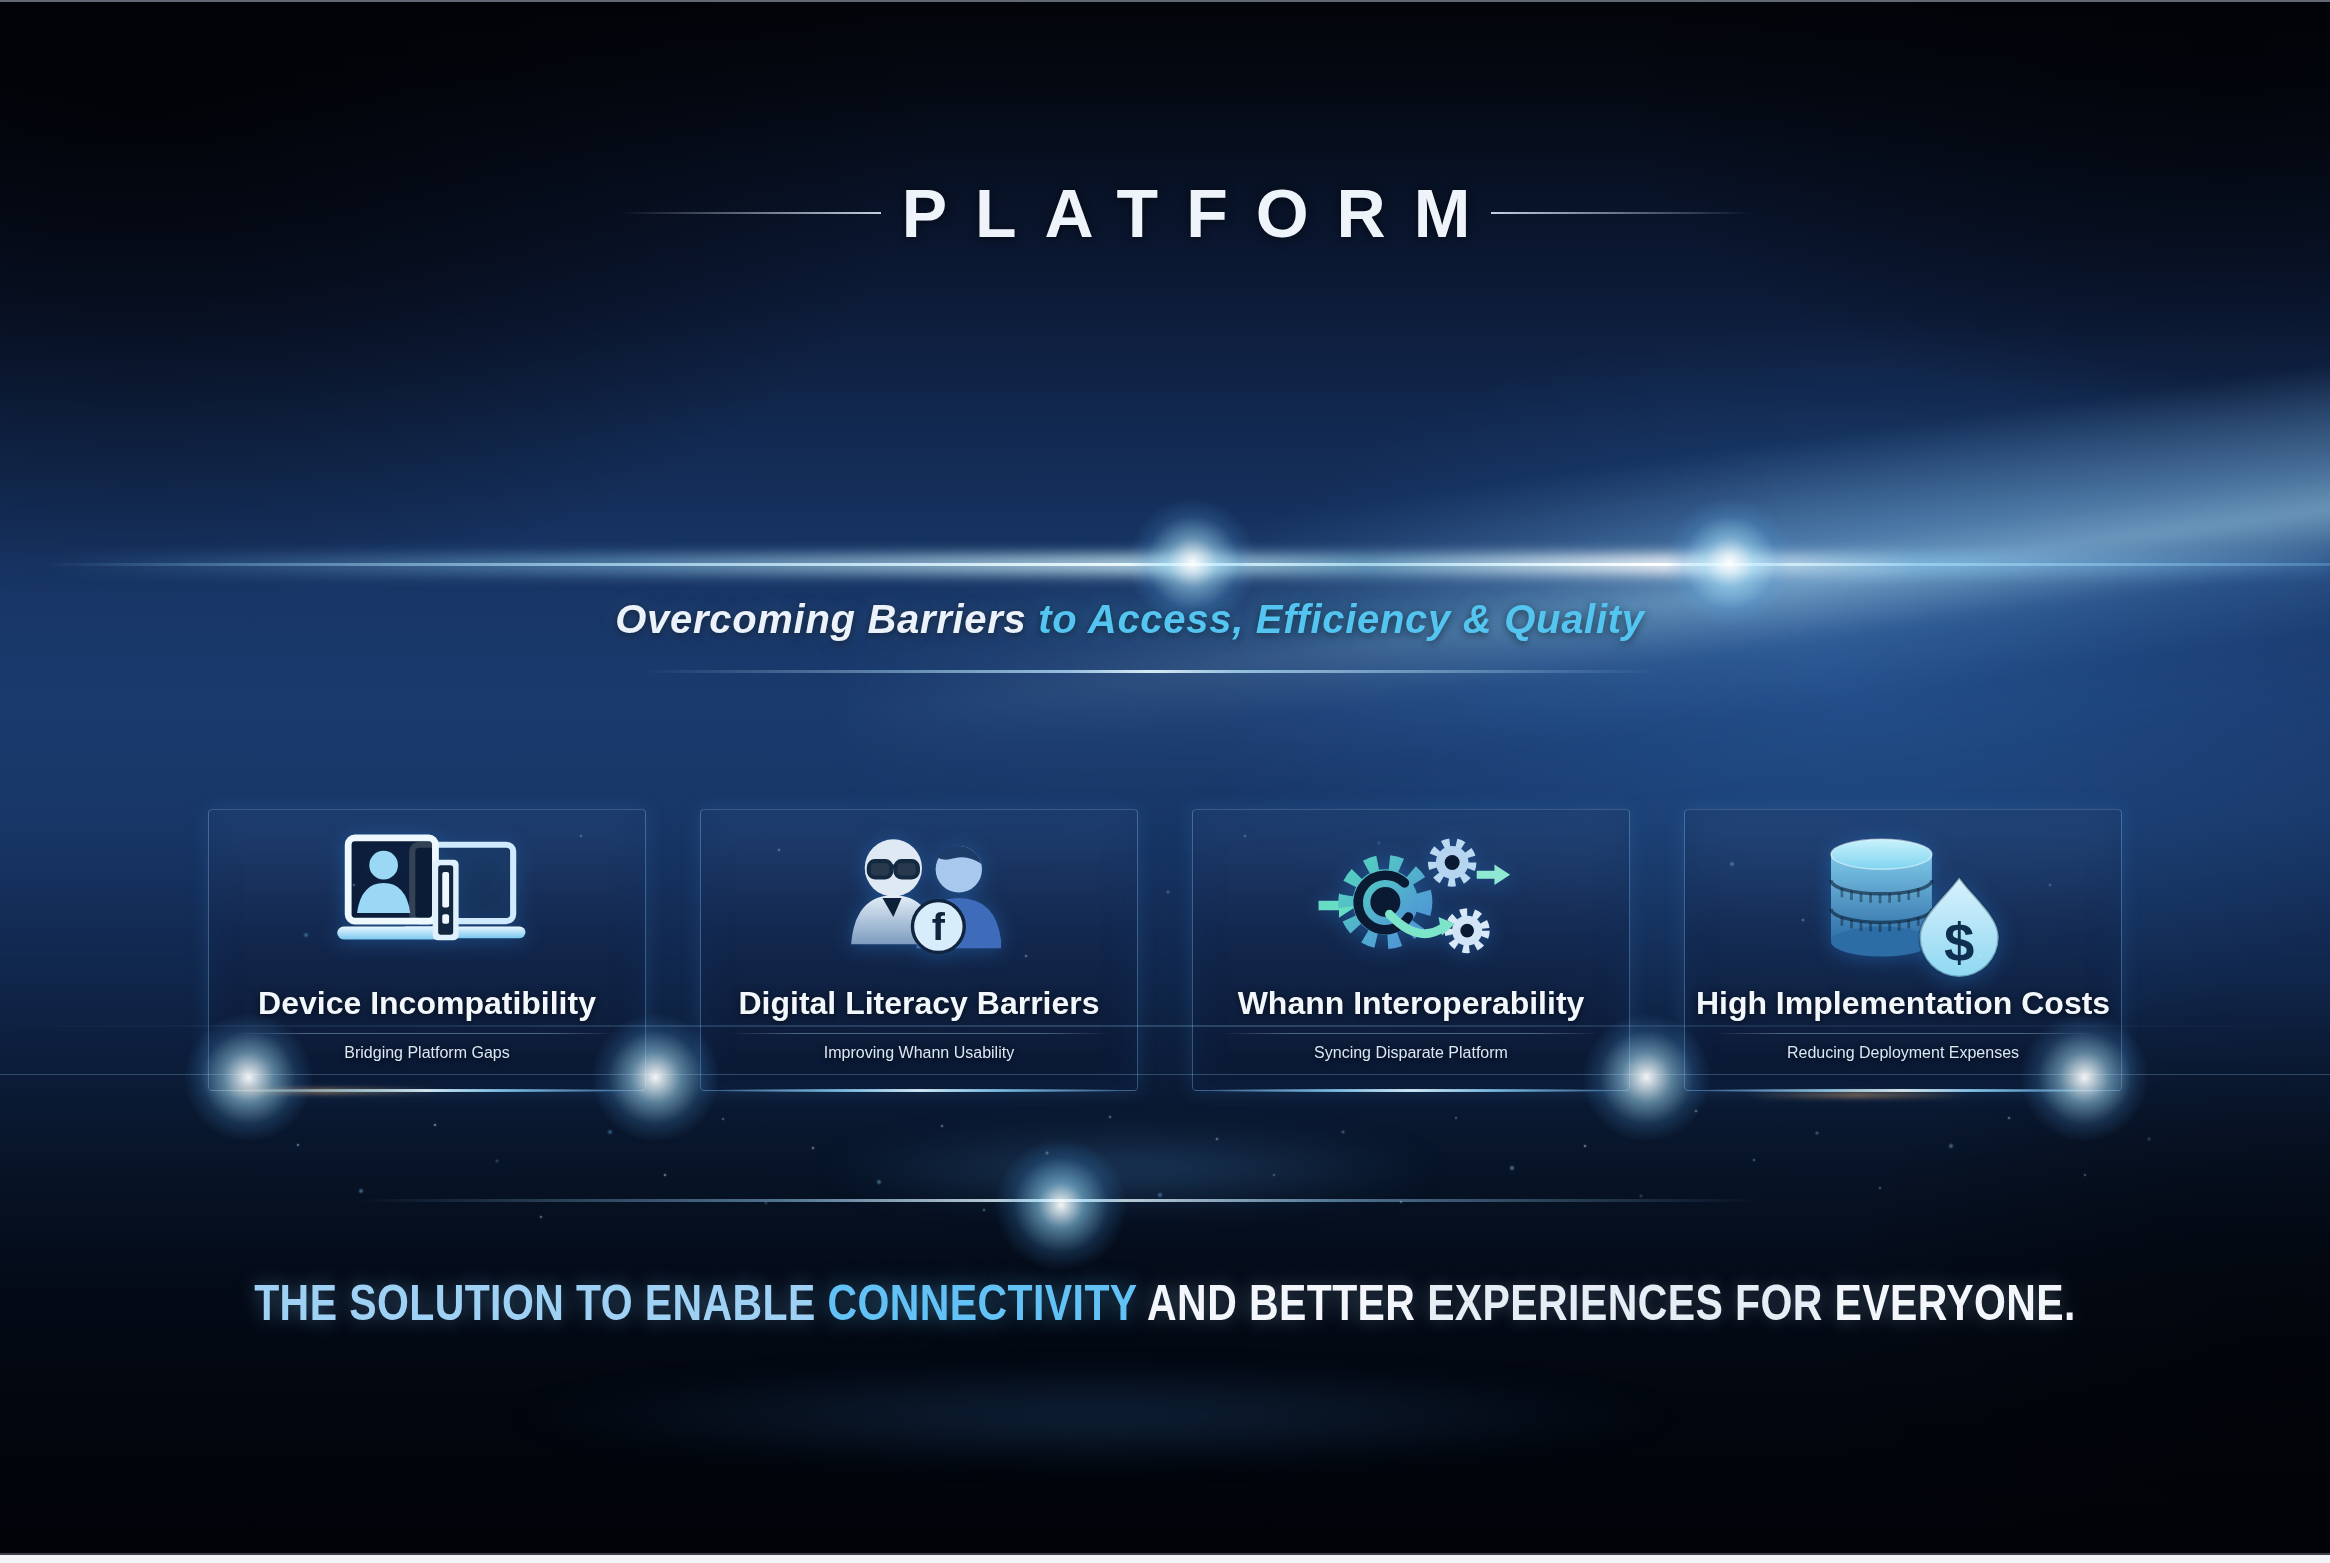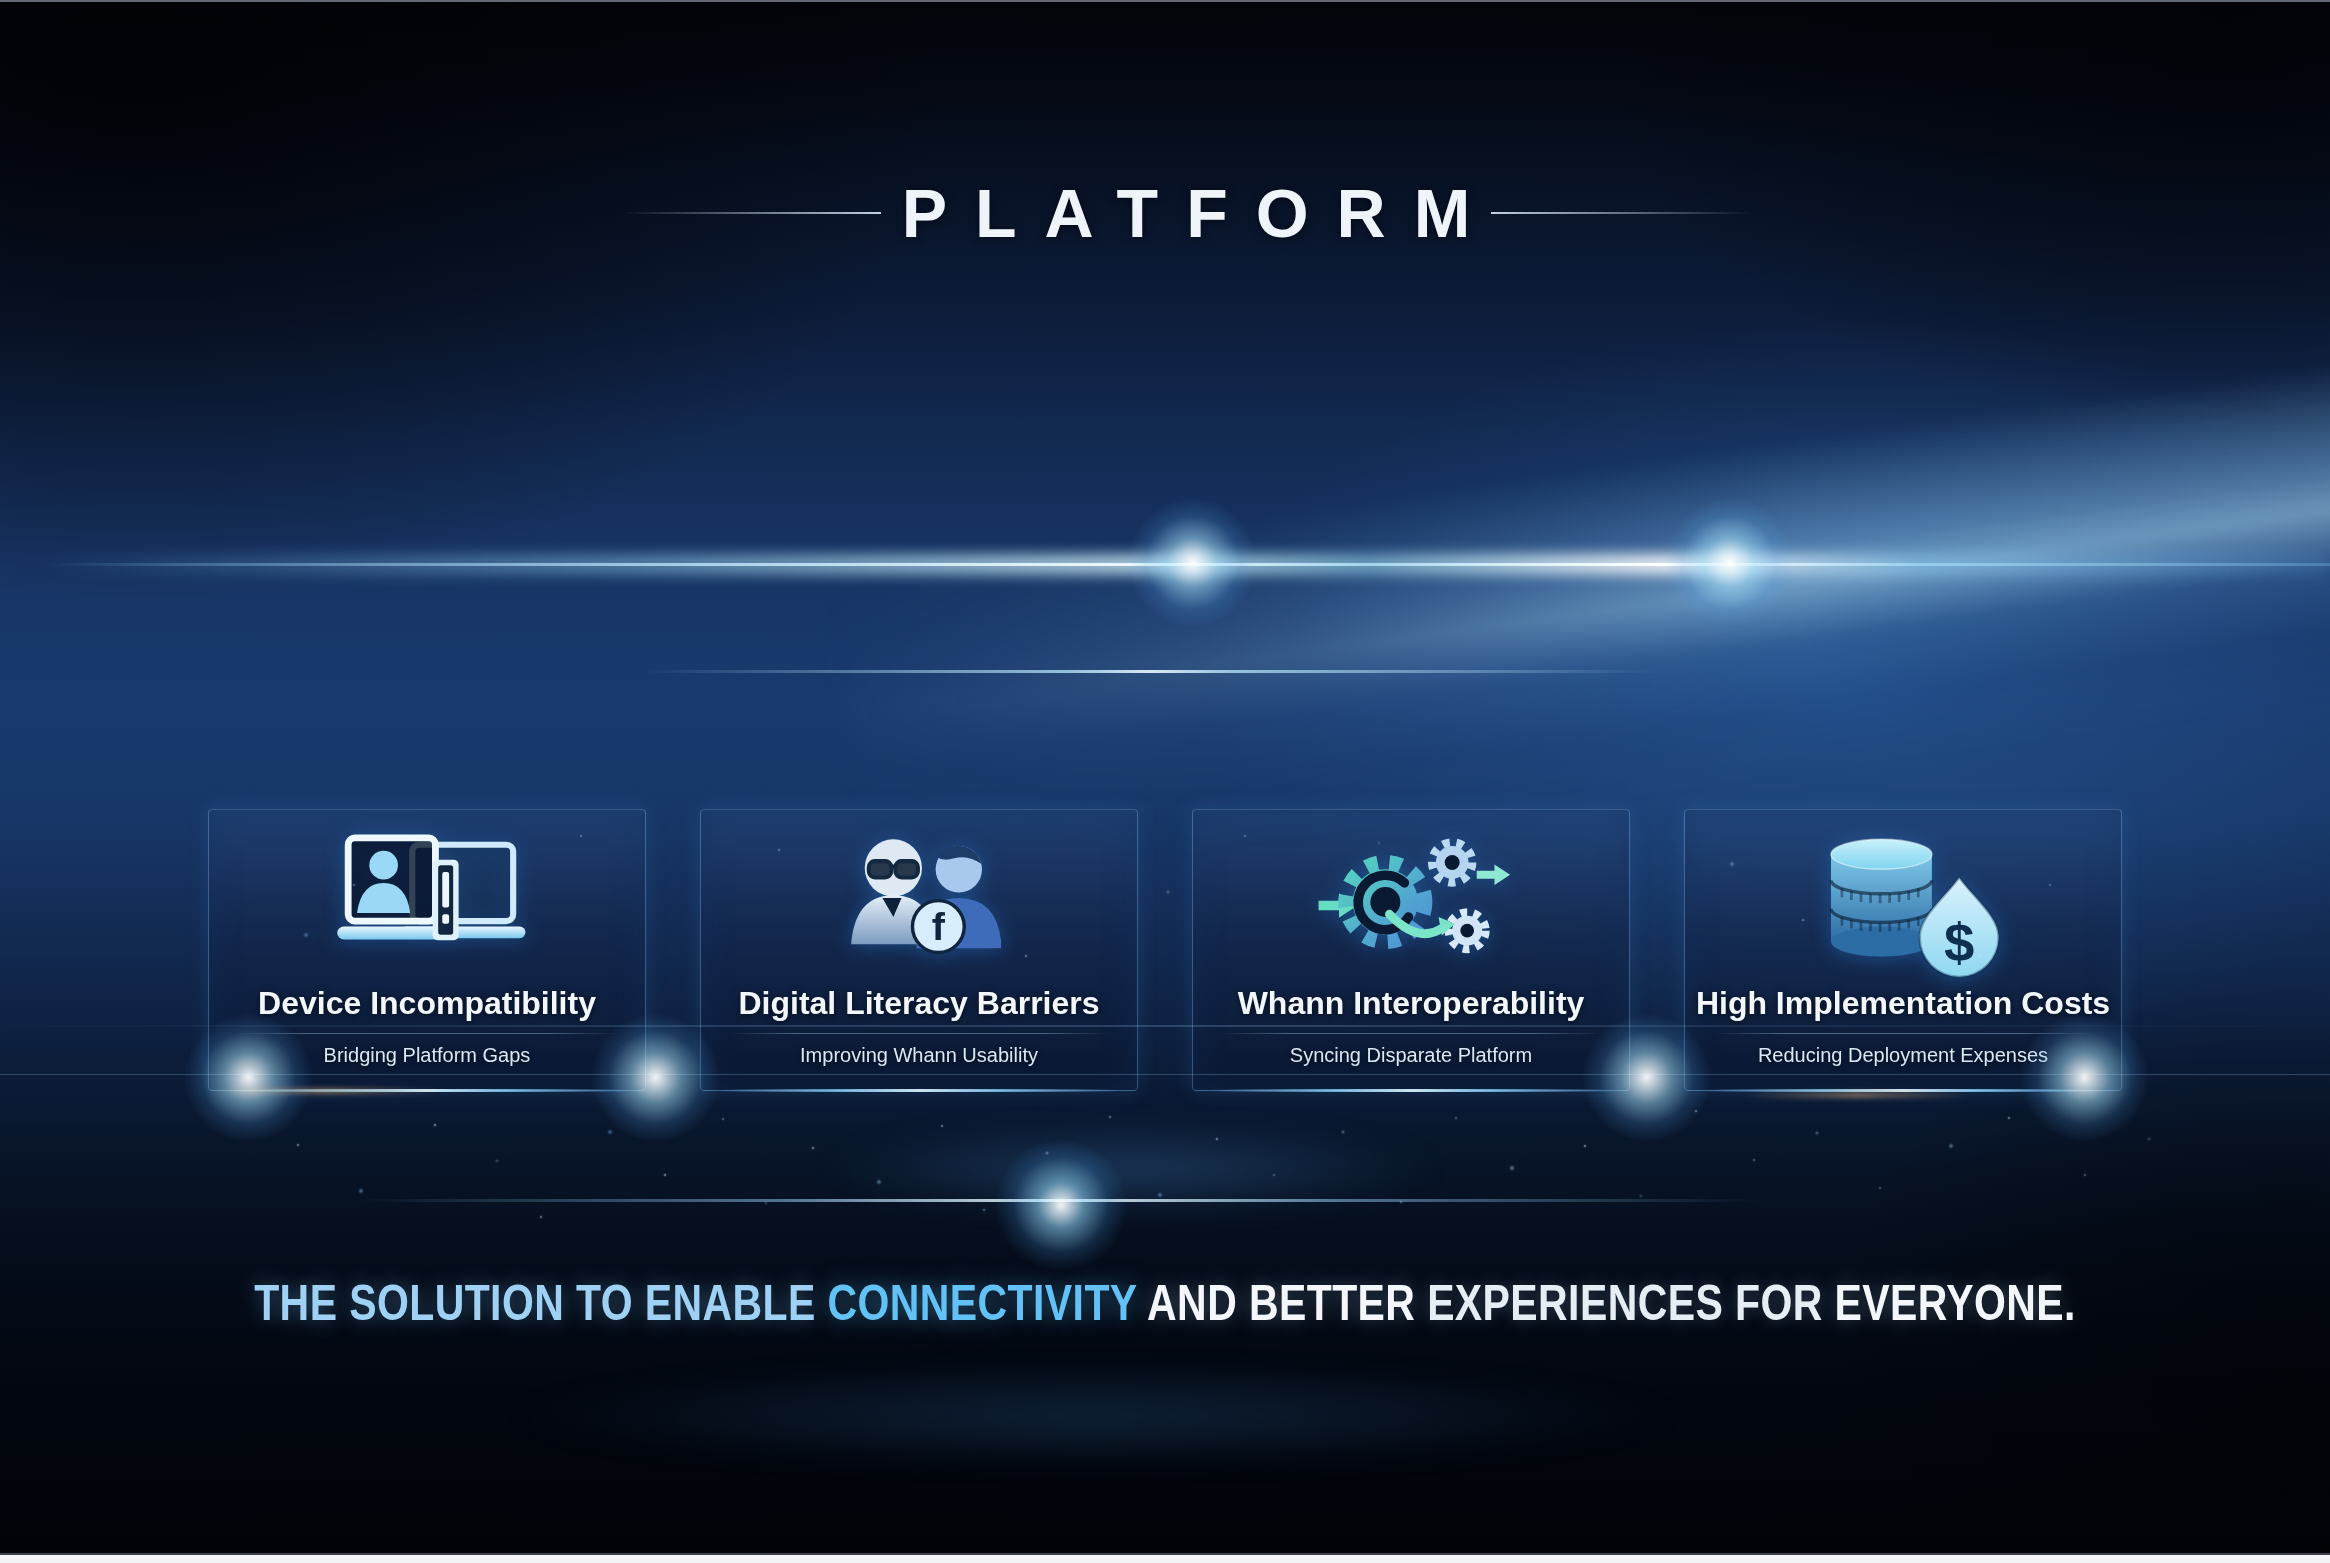--- a/index.html
+++ b/index.html
@@ -72,21 +72,21 @@
   .card{position:relative;width:438px;height:282px;box-sizing:border-box;border-radius:4.2px;
       padding:0 15.5px;display:flex;flex-direction:column;align-items:center;
       background:linear-gradient(180deg,rgba(44,76,128,.42) 0%,rgba(20,38,74,.55) 45%,rgba(10,22,46,.62) 100%);
       border:1.4px solid rgba(132,182,232,.38);
       box-shadow:0 0 20px rgba(60,130,200,.22), inset 0 0 32px rgba(18,48,96,.45);}
   .icon-wrap{height:161px;margin-top:11.3px;display:flex;align-items:center;justify-content:center;}
   .icon-wrap svg{height:150px;width:auto;filter:drop-shadow(0 2.8px 10px rgba(40,120,200,.45));}
   .card-title{margin-top:4.2px;font-size:32px;font-weight:700;color:#f2f7fc;line-height:1.1;
       text-align:center;text-shadow:0 1.4px 7px rgba(0,0,0,.65);white-space:nowrap;}
   .card-divider{margin-top:11.3px;width:94%;height:1.4px;background:linear-gradient(90deg,transparent,rgba(172,208,242,.4) 18%,rgba(172,208,242,.4) 82%,transparent);}
-  .card-sub{margin-top:9.2px;font-size:20px;font-weight:400;color:#dae7f4;text-align:center;
+  .card-sub{margin-top:9.2px;font-size:16px;font-weight:400;color:#dae7f4;text-align:center;
       text-shadow:0 1.4px 5.6px rgba(0,0,0,.6);white-space:nowrap;}
   .card-bottom-glint{position:absolute;left:4%;bottom:-2.1px;width:92%;height:2.8px;
       background:linear-gradient(90deg,transparent,rgba(140,215,255,.75) 30%,rgba(220,245,255,.9) 50%,rgba(140,215,255,.75) 70%,transparent);
       filter:blur(0.7px);}
 
   
   .line-mid{position:absolute;left:0;right:0;top:1025px;height:2.1px;opacity:.55;
       background:linear-gradient(90deg,rgba(120,180,235,0),rgba(130,195,240,.35) 30%,rgba(150,210,248,.4) 55%,rgba(120,180,235,.12) 85%,transparent);}
   .flare-cards{position:absolute;left:0;right:0;top:1058px;height:42px;pointer-events:none;}
   .flare-cards .thin{position:absolute;left:0;right:0;top:15.5px;height:1.4px;background:rgba(140,200,240,.28);}
@@ -161,20 +161,23 @@
     </div>
   </div>
 
   <div class="flare-a">
     <i class="fl-glow"></i>
     <i class="fl-line"></i>
     <i class="core c1"></i>
     <i class="core c2"></i>
   </div>
 
+  <div class="subtitle">
+    <span class="sub-white">Overcoming Barriers </span><span class="sub-cyan">to Access, Efficiency &amp; Quality</span>
+  </div>
 
   <div class="flare-b">
     <i class="fl-line2"></i>
   </div>
 
   <div class="cards">
 
     <div class="card">
       <div class="icon-wrap">
         <svg viewBox="0 0 300 220" xmlns="http://www.w3.org/2000/svg">

